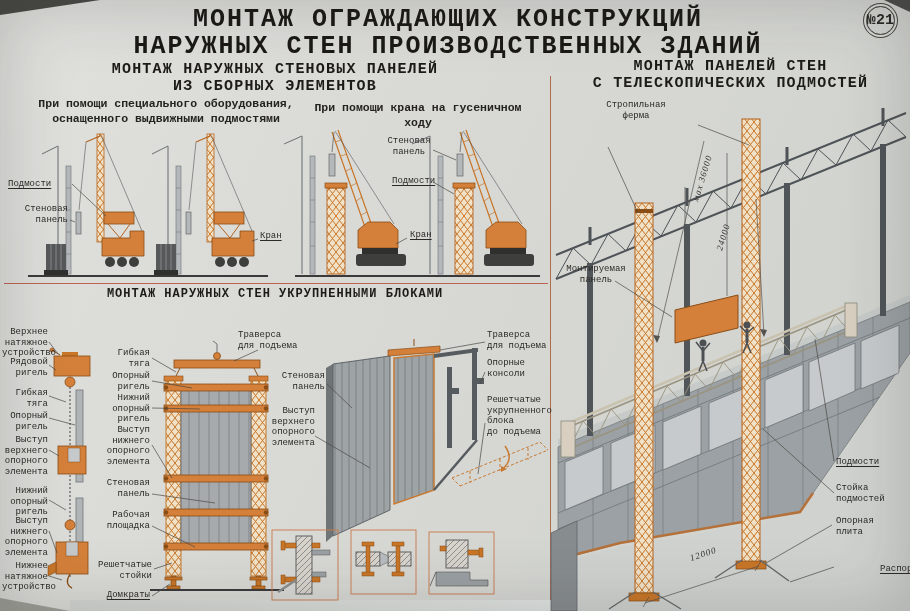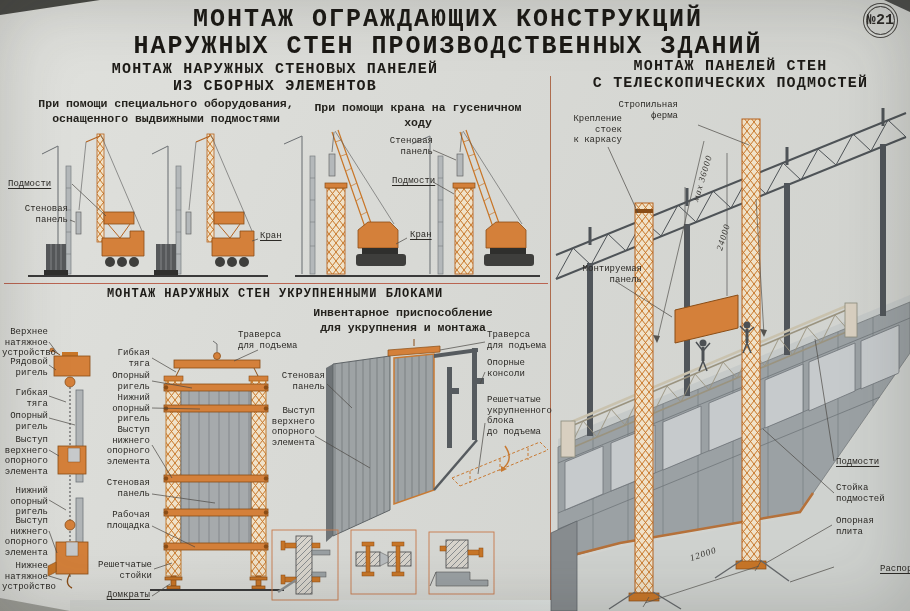--- a/index.html
+++ b/index.html
@@ -9,21 +9,21 @@
   .stage::after{content:"";position:absolute;inset:0;pointer-events:none;
     box-shadow:inset 0 0 70px rgba(40,40,35,.22);}
   .abs{position:absolute;font-family:Liberation Mono, monospace;}
   .title{left:0;width:896px;text-align:center;font-weight:bold;color:#1b1915;
     font-size:25px;letter-spacing:2px;line-height:1.04;}
   .hsec{font-weight:bold;color:#1d1b17;text-align:center;font-size:12px;letter-spacing:1px;line-height:1.1;}
   .hsec.sm{font-size:15px;letter-spacing:1.2px;}
   .cap{font-weight:bold;color:#25231e;text-align:center;font-size:11.5px;line-height:1.3;white-space:pre-line;}
   .lbl{font-size:9px;line-height:1.18;color:#2c2a26;white-space:pre-line;}
   .lbl.r{text-align:right;}
-  .lbl.c{text-align:right;}
+  .lbl.c{text-align:center;}
   .lbl.u{text-decoration:underline;text-decoration-thickness:.5px;text-underline-offset:2px;}
   .vdiv{left:550px;top:76px;width:1px;height:524px;background:#a8603f;opacity:.9;}
   .hdiv{left:4px;top:283px;width:544px;height:1px;background:#b5503a;opacity:.85;}
   .badge{left:866px;top:6px;width:27px;height:27px;border:1.3px solid #3a3835;border-radius:50%;
     display:flex;align-items:center;justify-content:center;font-weight:bold;font-size:15px;color:#2b2926;
     box-shadow:0 0 0 2px #d9dbd7,0 0 0 3px #4a4844;}
   .corner-tl{left:0;top:0;width:0;height:0;border-top:15px solid #2e2e2a;border-right:100px solid transparent;opacity:.85;}
   .corner-tr{right:0;top:0;width:0;height:0;border-top:12px solid #2a2a28;border-left:26px solid transparent;opacity:.8;}
   .corner-bl{left:0;bottom:0;width:0;height:0;border-bottom:13px solid #84847e;border-right:70px solid transparent;opacity:.7;}
   .bstrip{left:70px;top:600px;right:0;height:11px;background:linear-gradient(90deg,#d3d5d1,#e9efee);}
@@ -107,22 +107,20 @@
   <div class="abs lbl u" style="left:8px;top:179px;width:58px">Подмости</div>
   <div class="abs lbl r" style="left:10px;top:204px;width:58px">Стеновая
 панель</div>
   <div class="abs lbl u" style="left:260px;top:231px;width:36px">Кран</div>
   <div class="abs lbl c" style="left:385px;top:136px;width:48px">Стеновая
 панель</div>
   <div class="abs lbl u" style="left:392px;top:176px;width:42px">Подмости</div>
   <div class="abs lbl u" style="left:410px;top:230px;width:34px">Кран</div>
 
   <div class="abs hsec" style="left:0;top:288px;width:550px">МОНТАЖ НАРУЖНЫХ СТЕН УКРУПНЕННЫМИ БЛОКАМИ</div>
-  <div class="abs cap" style="left:296px;top:306px;width:214px">Инвентарное приспособление
-для укрупнения и монтажа</div>
 
   <svg style="left:0;top:328px" width="550" height="282" viewBox="0 0 550 282">
     <defs>
       <pattern id="vlines" patternUnits="userSpaceOnUse" width="10" height="12">
         <rect width="10" height="12" fill="#a6aaac"></rect>
           <line x1="9" y1="0" x2="9" y2="12" stroke="#85898c" stroke-width="1"></line>
       </pattern>
       <pattern id="vplank" patternUnits="userSpaceOnUse" width="7" height="10">
         <rect width="7" height="10" fill="#9ea3a5"></rect>
           <line x1="6" y1="0" x2="6" y2="10" stroke="#7c8184" stroke-width="1"></line>
@@ -388,23 +386,20 @@
       <path d="M94,508 L208,471 M92,512 L98,502 M204,476 L210,466"></path>
     </g>
     <text class="dim" transform="translate(147,107) rotate(-73)">мах 36000</text>
     <text class="dim" transform="translate(171,156) rotate(-73)">24000</text>
     <text class="dim" transform="translate(140,466) rotate(-18)">12000</text>
 
     <path fill="none" stroke="#4a4844" stroke-width=".7" d="
       M57,52 L87,118 M147,30 L198,50 M64,186 L121,222 M283,366 L264,244 M283,398 L212,334 M281,430 L215,468 M283,472 L239,487"></path>
   </svg>
 
-  <div class="abs lbl c" style="left:552px;top:114px;width:70px">Крепление
-стоек
-к каркасу</div>
   <div class="abs lbl c" style="left:594px;top:100px;width:84px">Стропильная
 ферма</div>
   <div class="abs lbl c" style="left:550px;top:264px;width:92px">Монтируемая
 панель</div>
   <div class="abs lbl u" style="left:836px;top:457px;width:64px">Подмости</div>
   <div class="abs lbl" style="left:836px;top:483px;width:64px">Стойка
 подмостей</div>
   <div class="abs lbl" style="left:836px;top:516px;width:64px">Опорная
 плита</div>
   <div class="abs lbl u" style="left:880px;top:564px;width:64px">Распорка</div>

